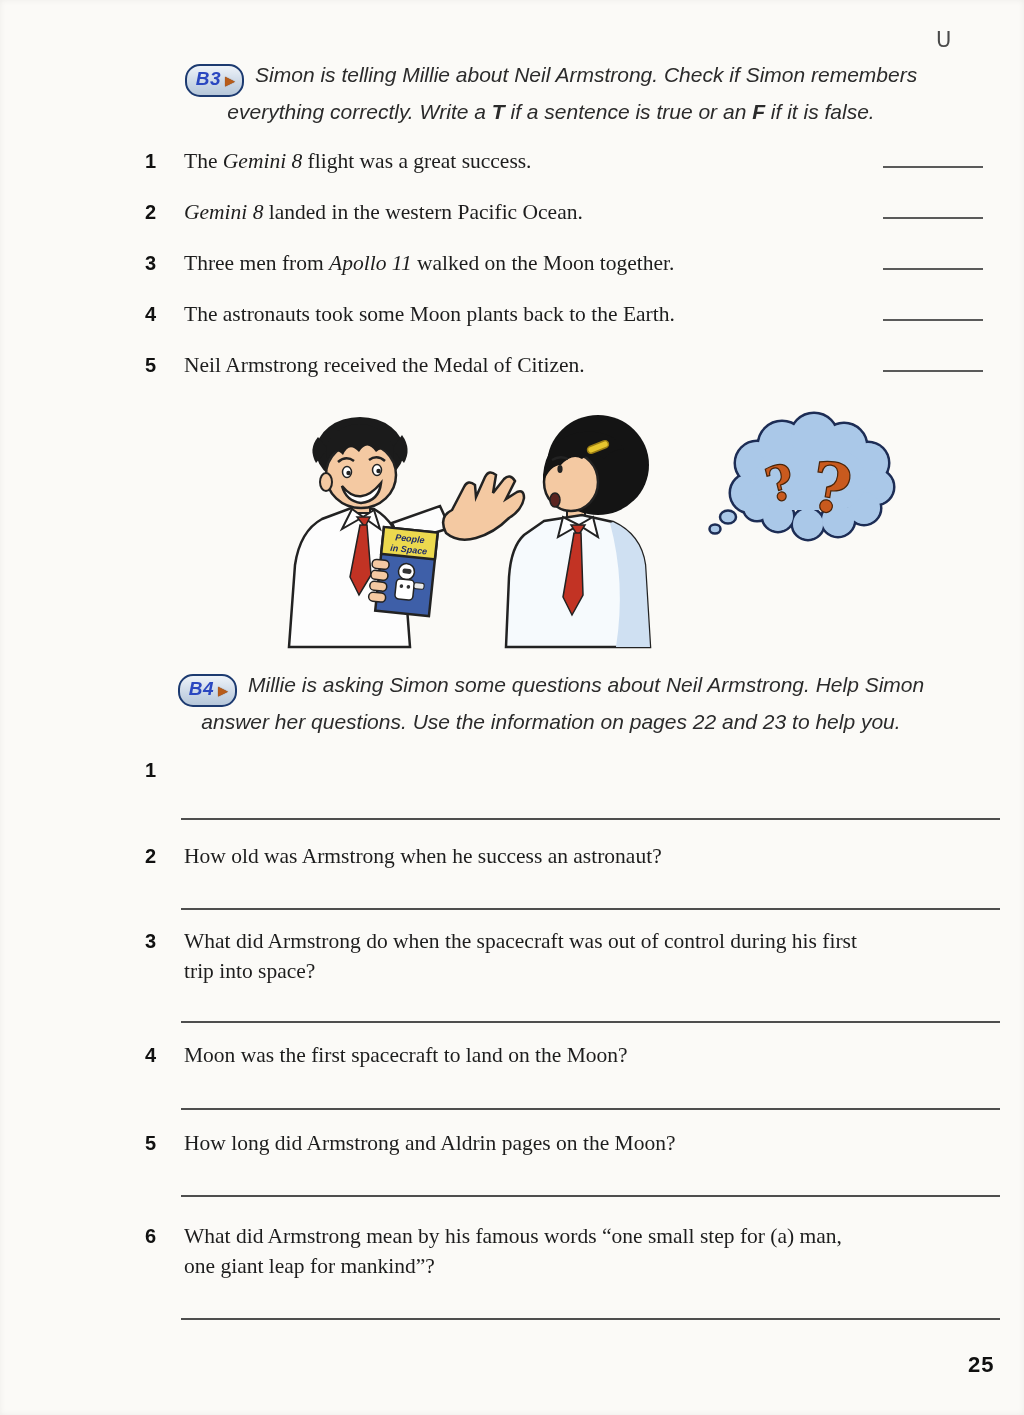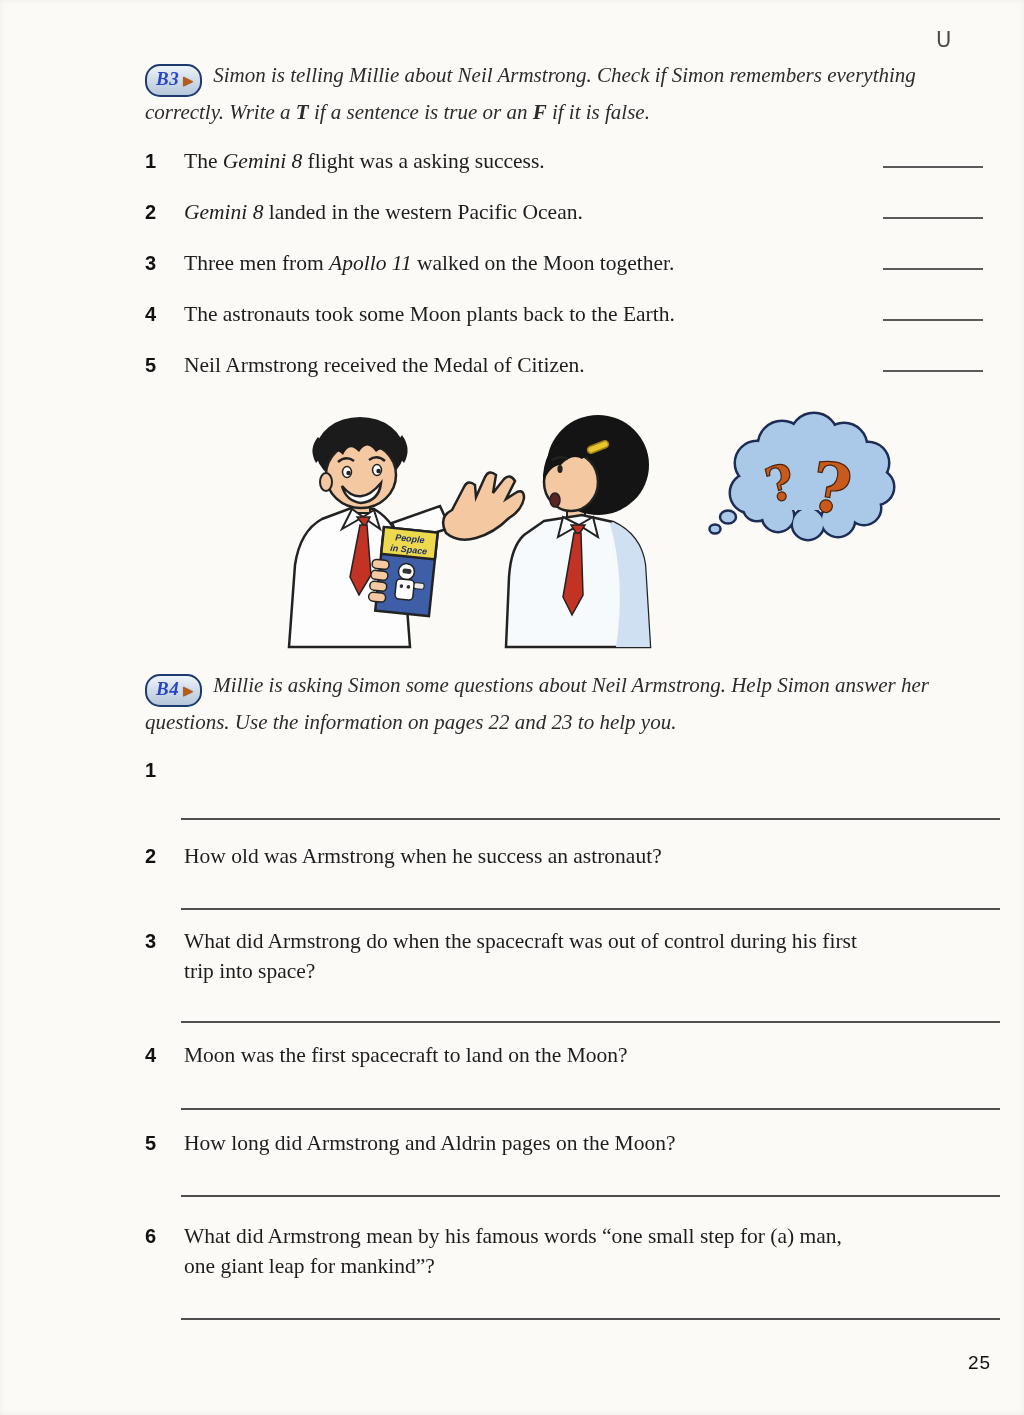--- a/index.html
+++ b/index.html
@@ -9,21 +9,21 @@
     box-shadow:inset 0 0 6px rgba(0,0,0,.06);
   }
   .corner-mark{
     position:absolute;left:936px;top:28px;font-size:21px;color:#4a4a4a;
     font-family:"DejaVu Sans",sans-serif;
   }
   
   .activity{
     position:absolute;left:145px;width:812px;
     font-style:italic;font-size:21px;line-height:30px;
-    color:#2b2b2b;font-family:Liberation Serif, serif;
+    color:#2b2b2b;font-family:Liberation Sans, sans-serif;text-align:center;
   }
   .badge{
     display:inline-block;font-style:normal;margin-right:11px;vertical-align:-3px;
     background:linear-gradient(180deg,#eef3f9 0%,#cdd9e7 55%,#b6c7da 100%);
     border:2px solid #1c3a70;border-radius:15px;padding:0 7px 2px 9px;line-height:24px;
   }
   .badge-label{font-weight:bold;font-style:italic;font-size:19px;color:#2a47c0;letter-spacing:.5px;}
   .badge-arrow{font-style:normal;font-size:13px;color:#b85c1a;margin-left:4px;text-shadow:0 0 1px #5a2c08;}
   
   .stmt{
@@ -47,38 +47,38 @@
     flex:none;width:39px;font-family:"Liberation Sans",sans-serif;
     font-weight:bold;font-size:20px;color:#111;
   }
   .q .qtext{max-width:690px;display:inline-block;}
   .answer-line{
     position:absolute;left:181px;width:819px;height:0;
     border-top:2px solid #4e4e4e;
   }
   .page-number{
     position:absolute;left:968px;top:1352px;
-    font-weight:normal;font-size:19px;color:#101010;letter-spacing:1px;
+    font-weight:bold;font-size:22px;color:#101010;letter-spacing:1px;
   }
   .illustration{position:absolute;left:280px;top:404px;width:620px;height:252px;}
 </style>
 </head>
 <body>
 
 <div class="page">
 
   <span class="corner-mark">U</span>
 
   <div class="activity" style="top:60px;">
     <span class="badge"><span class="badge-label">B3</span><span class="badge-arrow">▶</span></span><span><span>Simon is telling Millie about Neil Armstrong. Check if Simon remembers everything correctly. Write a </span><span style="font-weight: bold;">T</span><span> if a sentence is true or an </span><span style="font-weight: bold;">F</span><span> if it is false.</span></span>
   </div>
 
   <div class="stmt" style="top:148px;">
     <span class="num">1</span>
-    <span class="stext"><span>The </span><span style="font-style: italic;">Gemini 8</span><span> flight was a asking success.</span></span>
+    <span class="stext"><span>The </span><span style="font-style: italic;">Gemini 8</span><span> flight was a great success.</span></span>
     <span class="blank"></span>
   </div>
   <div class="stmt" style="top:199px;">
     <span class="num">2</span>
     <span class="stext"><span style="font-style: italic;">Gemini 8</span><span> landed in the western Pacific Ocean.</span></span>
     <span class="blank"></span>
   </div>
   <div class="stmt" style="top:250px;">
     <span class="num">3</span>
     <span class="stext"><span>Three men from </span><span style="font-style: italic;">Apollo 11</span><span> walked on the Moon together.</span></span>

